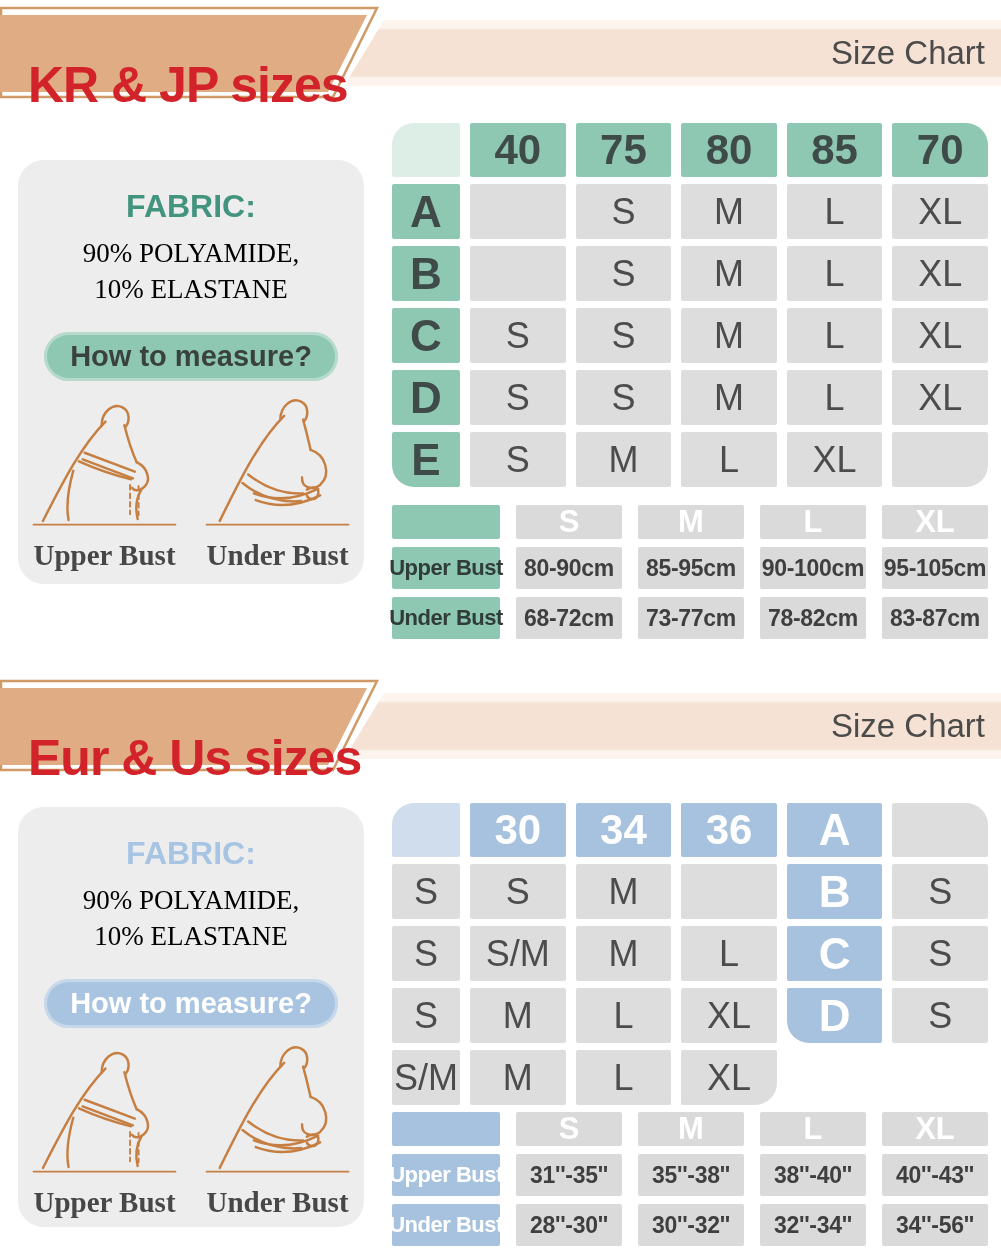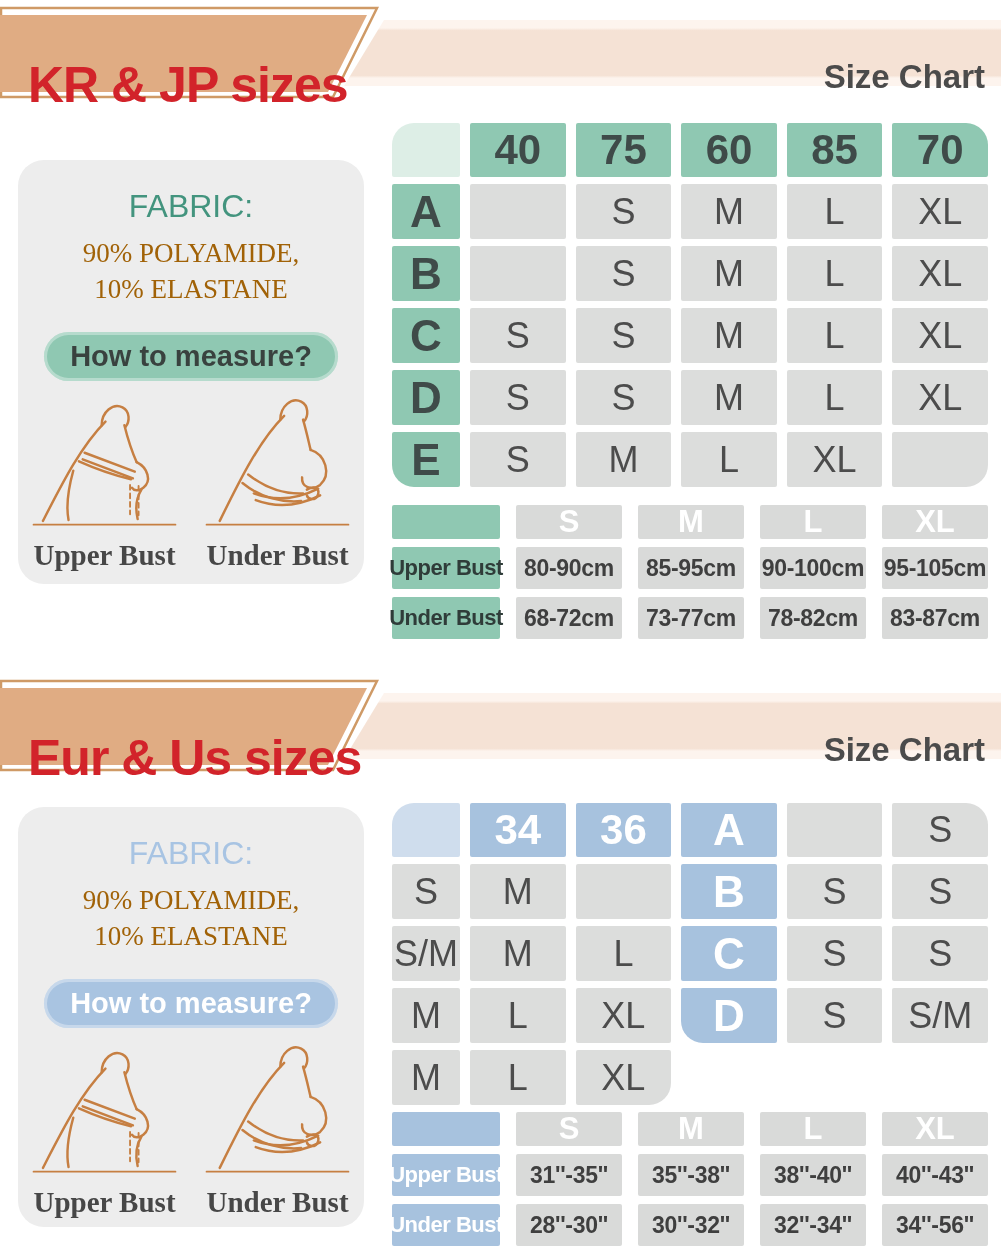--- a/index.html
+++ b/index.html
@@ -12,28 +12,28 @@
            --accent:#43947e;--pill:#8fc8b2;--pillText:#39423f;--measLabelText:#2f3c39;}
   .t-blue {--head:#a7c2de;--corner:#cfdded;--headText:#ffffff;--labelText:#ffffff;
            --accent:#a8c4e3;--pill:#a9c4e1;--pillText:#ffffff;--measLabelText:#ffffff;}
 
   
   .banner{left:0;width:1001px;height:96px;}
   .banner svg{display:block;width:100%;height:100%;}
   .banner-title{position:absolute;left:28px;top:50%;transform:translateY(-53%);
     font-size:50px;font-weight:700;color:#d2232a;letter-spacing:-1px;white-space:nowrap;}
   .size-chart{position:absolute;right:16px;top:50%;transform:translateY(-50%);
-    font-size:33px;font-weight:700;color:#4b4b4b;margin-top:24px;}
+    font-size:33px;font-weight:400;color:#4b4b4b;}
 
   
   .card{left:18px;width:346px;background:#ededed;border-radius:26px;
         text-align:center;padding-top:28px;box-sizing:border-box;}
-  .fabric-title{font-size:32px;font-weight:400;color:var(--accent);margin-bottom:10px;}
+  .fabric-title{font-size:32px;font-weight:700;color:var(--accent);margin-bottom:10px;}
   .fabric-line{font-family:"Liberation Serif","DejaVu Serif",serif;
-        font-size:27px;color:#a16207;line-height:1.35;}
+        font-size:27px;color:#000000;line-height:1.35;}
   .pill{display:inline-block;margin-top:24px;background:var(--pill);color:var(--pillText);
         font-size:29px;font-weight:700;padding:8px 26px;border-radius:40px;
         box-shadow:inset 0 0 0 3px rgba(255,255,255,0.35);}
   .figs{display:flex;margin-top:14px;height:142px;}
   .fig{flex:1;height:142px;}
   .fig-labels{display:flex;margin-top:2px;font-family:"Liberation Serif","DejaVu Serif",serif;
         font-size:29px;font-weight:700;color:#474747;}
   .fig-labels span{flex:1;}
 
   
@@ -140,21 +140,21 @@
       <div class="fig-labels">
         <span>Upper Bust</span>
         <span>Under Bust</span>
       </div>
     </aside>
 
     <div id="sec0-size" class="grid size-grid abs">
         <div class="cell corner"></div>
         <div class="cell hcell">40</div>
         <div class="cell hcell">75</div>
-        <div class="cell hcell">60</div>
+        <div class="cell hcell">80</div>
         <div class="cell hcell">85</div>
         <div class="cell hcell">70</div>
         <div class="cell lcell">A</div>
         <div class="cell dcell"></div>
         <div class="cell dcell">S</div>
         <div class="cell dcell">M</div>
         <div class="cell dcell">L</div>
         <div class="cell dcell">XL</div>
         <div class="cell lcell">B</div>
         <div class="cell dcell"></div>
@@ -223,20 +223,21 @@
           </svg>
       </div>
       <div class="fig-labels">
         <span>Upper Bust</span>
         <span>Under Bust</span>
       </div>
     </aside>
 
     <div id="sec1-size" class="grid size-grid abs">
         <div class="cell corner"></div>
+        <div class="cell hcell">30</div>
         <div class="cell hcell">34</div>
         <div class="cell hcell">36</div>
         <div class="cell lcell">A</div>
         <div class="cell dcell"></div>
         <div class="cell dcell">S</div>
         <div class="cell dcell">S</div>
         <div class="cell dcell">M</div>
         <div class="cell dcell"></div>
         <div class="cell lcell">B</div>
         <div class="cell dcell">S</div>

